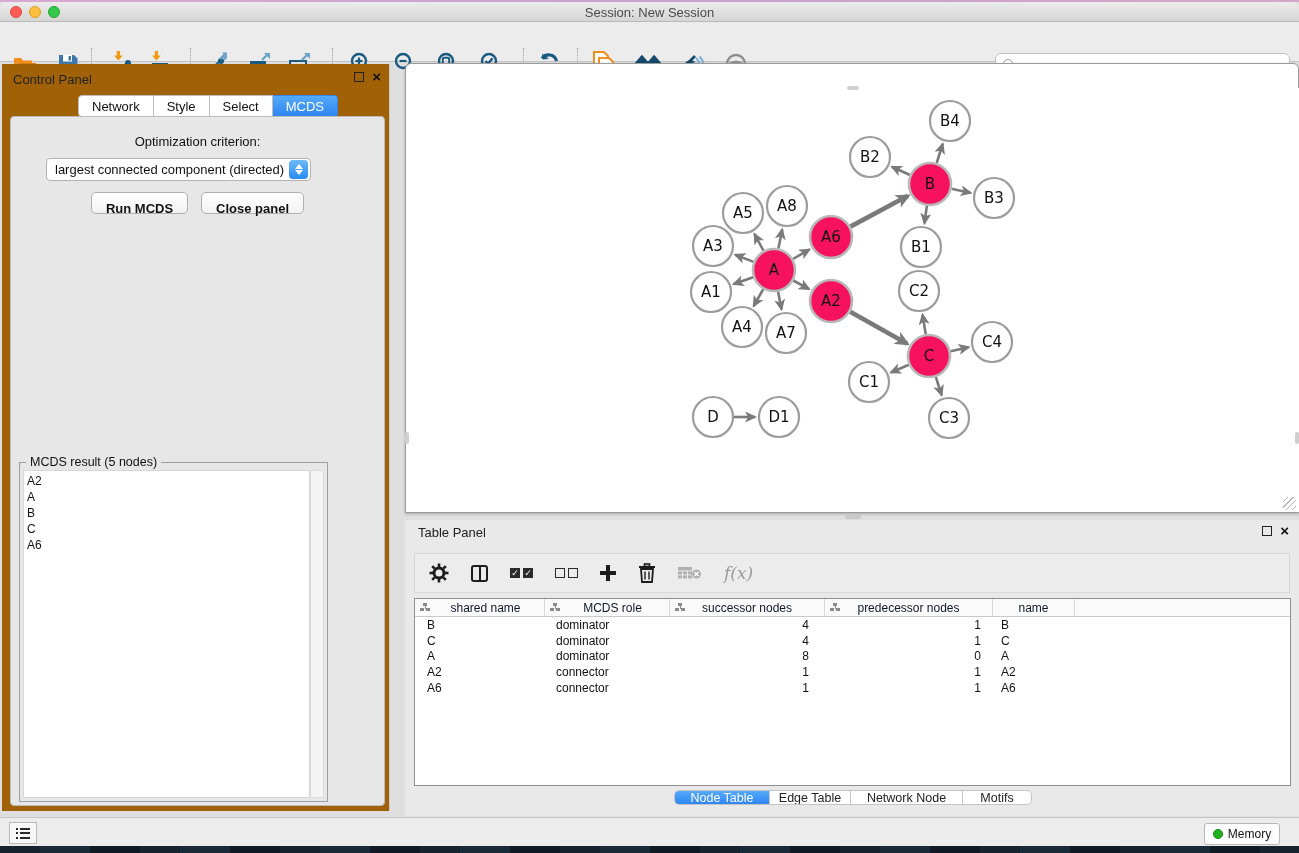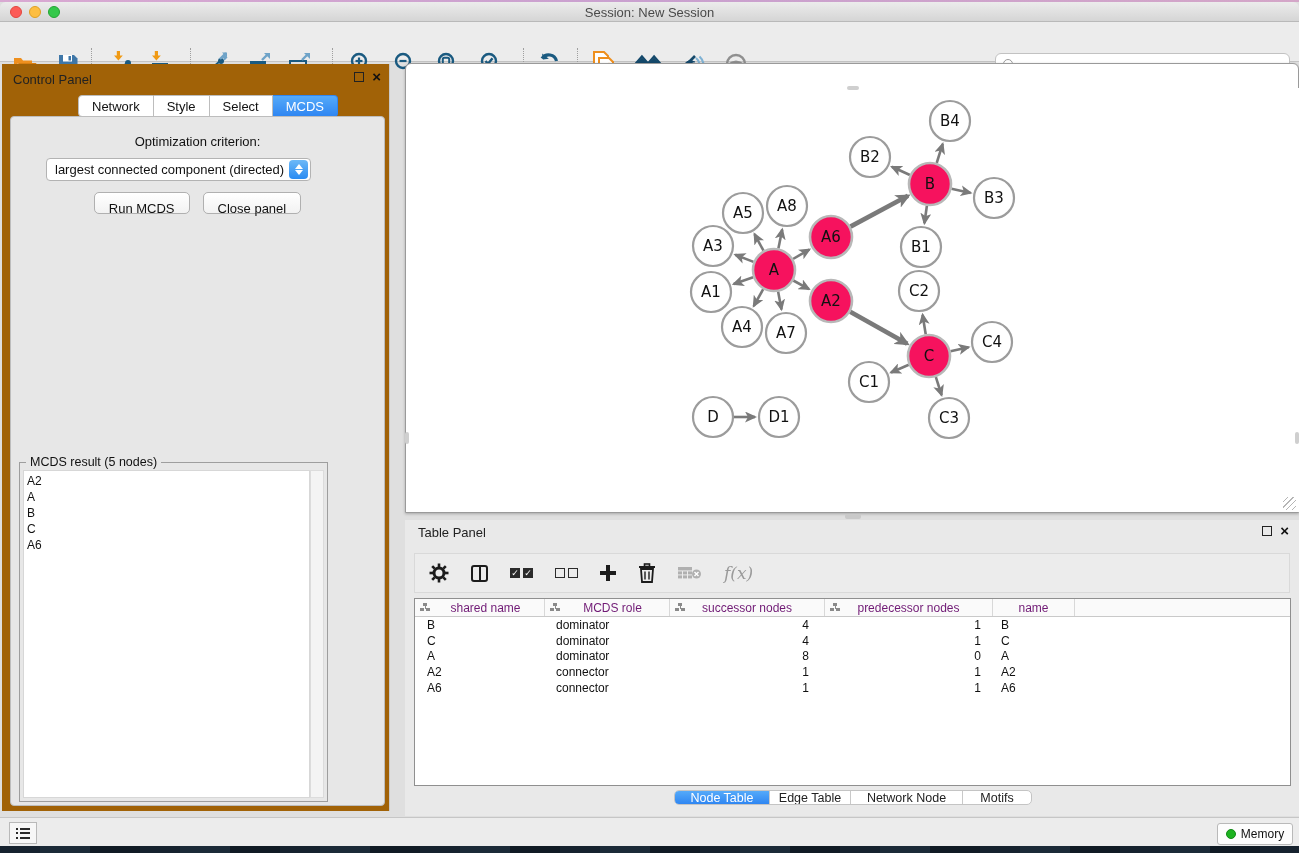--- a/index.html
+++ b/index.html
@@ -62,21 +62,21 @@
     background:#fff; border:1px solid #b3b3b3; border-radius:4px; display:flex; align-items:center; }
   .crit-select .val { flex:1; font-size:13px; padding-left:8px; color:#111; white-space:nowrap; }
   .stepper { width:19px; height:19px; margin-right:2px; border-radius:4px;
     background:linear-gradient(#6db9f7,#2a8bf2); display:flex; flex-direction:column;
     align-items:center; justify-content:center; gap:1px; }
   .stepper .up{ width:0;height:0;border-left:4px solid transparent;border-right:4px solid transparent;border-bottom:5px solid #fff;}
   .stepper .dn{ width:0;height:0;border-left:4px solid transparent;border-right:4px solid transparent;border-top:5px solid #fff;}
   .cp-buttons { position:absolute; top:75px; width:100%; display:flex; justify-content:center; gap:13px; }
   .btn { height:22px; padding:8px 14px; background:linear-gradient(#ffffff,#f2f2f2);
     border:1px solid #b0b0b0; border-radius:5px; font-size:13px; color:#111;
-    font-family:"Liberation Sans",sans-serif; }
+    font-family:"Liberation Sans",sans-serif;font-weight:bold; }
 
   .result-box { position:absolute; left:8px; top:345px; width:309px; height:340px;
     border:1px solid #9e9e9e; }
   .result-title { position:absolute; left:6px; top:-8px; background:#e7e7e7;
     padding:0 4px; font-size:12.5px; color:#111; }
   .result-list { position:absolute; left:3px; top:7px; right:17px; bottom:3px;
     background:#fff; border:1px solid #d7d7d7; font-size:12px; color:#111; padding:2px 0 0 3px; }
   .result-list div { line-height:16px; }
   .result-scroll { position:absolute; top:7px; right:3px; bottom:3px; width:14px;
     background:#f4f4f4; border:1px solid #dcdcdc; }
@@ -116,21 +116,21 @@
   .plus::before{content:"";position:absolute;left:6px;top:0;width:4px;height:16px;background:#1c1c1c;}
   .plus::after{content:"";position:absolute;left:0;top:6px;width:16px;height:4px;background:#1c1c1c;}
   .fx { font-family:"DejaVu Serif",serif; font-style:italic; font-size:17px; color:#9a9a9a; }
   .colbrowse { width:17px; height:17px; border:2px solid #1c1c1c; border-radius:3px; position:relative;}
   .colbrowse::after{content:"";position:absolute;left:6px;top:0;width:2px;height:13px;background:#1c1c1c;}
 
   .table-wrap { position:absolute; left:9px; top:78px; width:877px; height:188px;
     background:#fff; border:1px solid #8f8f8f; overflow:hidden; }
   .thead { display:flex; height:18px; border-bottom:1px solid #c9c9c9; background:#fafafa; }
   .th { position:relative; display:flex; align-items:center; justify-content:center;
-    font-size:12px; color:#701a75; border-right:1px solid #d8d8d8; }
+    font-size:12px; color:#0f172a; border-right:1px solid #d8d8d8; }
   .th .tree-ic { position:absolute; left:5px; top:4px; width:10px; height:9px; }
   .tree-ic i { position:absolute; background:#8a8a8a; }
   .tree-ic .a{ left:3px; top:0; width:4px; height:3px; }
   .tree-ic .b{ left:0; top:5px; width:4px; height:3px; }
   .tree-ic .c{ left:6px; top:5px; width:4px; height:3px; }
   .tree-ic .l{ left:4.5px; top:2px; width:1px; height:4px; }
   .trow { display:flex; height:15.8px; font-size:12px; color:#111; align-items:center; }
   .td { overflow:hidden; white-space:nowrap; }
   .c0{width:130px; padding-left:12px;} .c1{width:125px; padding-left:11px;}
   .c2{width:155px; text-align:right; padding-right:16px;}
@@ -146,21 +146,21 @@
 
   
   .statusbar { position:absolute; left:0; top:817px; width:100%; height:29px;
     background:#ececec; border-top:1px solid #c6c6c6; }
   .list-btn { position:absolute; left:9px; top:4px; width:28px; height:22px;
     background:#f7f7f7; border:1px solid #b9b9b9; display:flex; align-items:center; justify-content:center;}
   .list-glyph { width:14px; height:11px; position:relative; }
   .list-glyph i{ position:absolute; height:2px; background:#2a2a2a; left:4px; right:0;}
   .list-glyph i::before{ content:""; position:absolute; left:-4px; top:0; width:2px; height:2px; background:#2a2a2a;}
   .list-glyph .r1{top:0;} .list-glyph .r2{top:4.5px;} .list-glyph .r3{top:9px;}
-  .memory-btn { position:absolute; right:6px; top:5px; width:76px; height:22px;
+  .memory-btn { position:absolute; right:19px; top:5px; width:76px; height:22px;
     background:#fdfdfd; border:1px solid #b9b9b9; border-radius:3px; display:flex;
     align-items:center; justify-content:center; gap:5px; font-size:12px; color:#111; }
   .memdot { width:10px; height:10px; border-radius:50%; background:#1db320; border:1px solid #128a16; }
 
   svg text { user-select:none; }
 </style>
 </head>
 <body>
 
 <div class="wp-top"></div>

